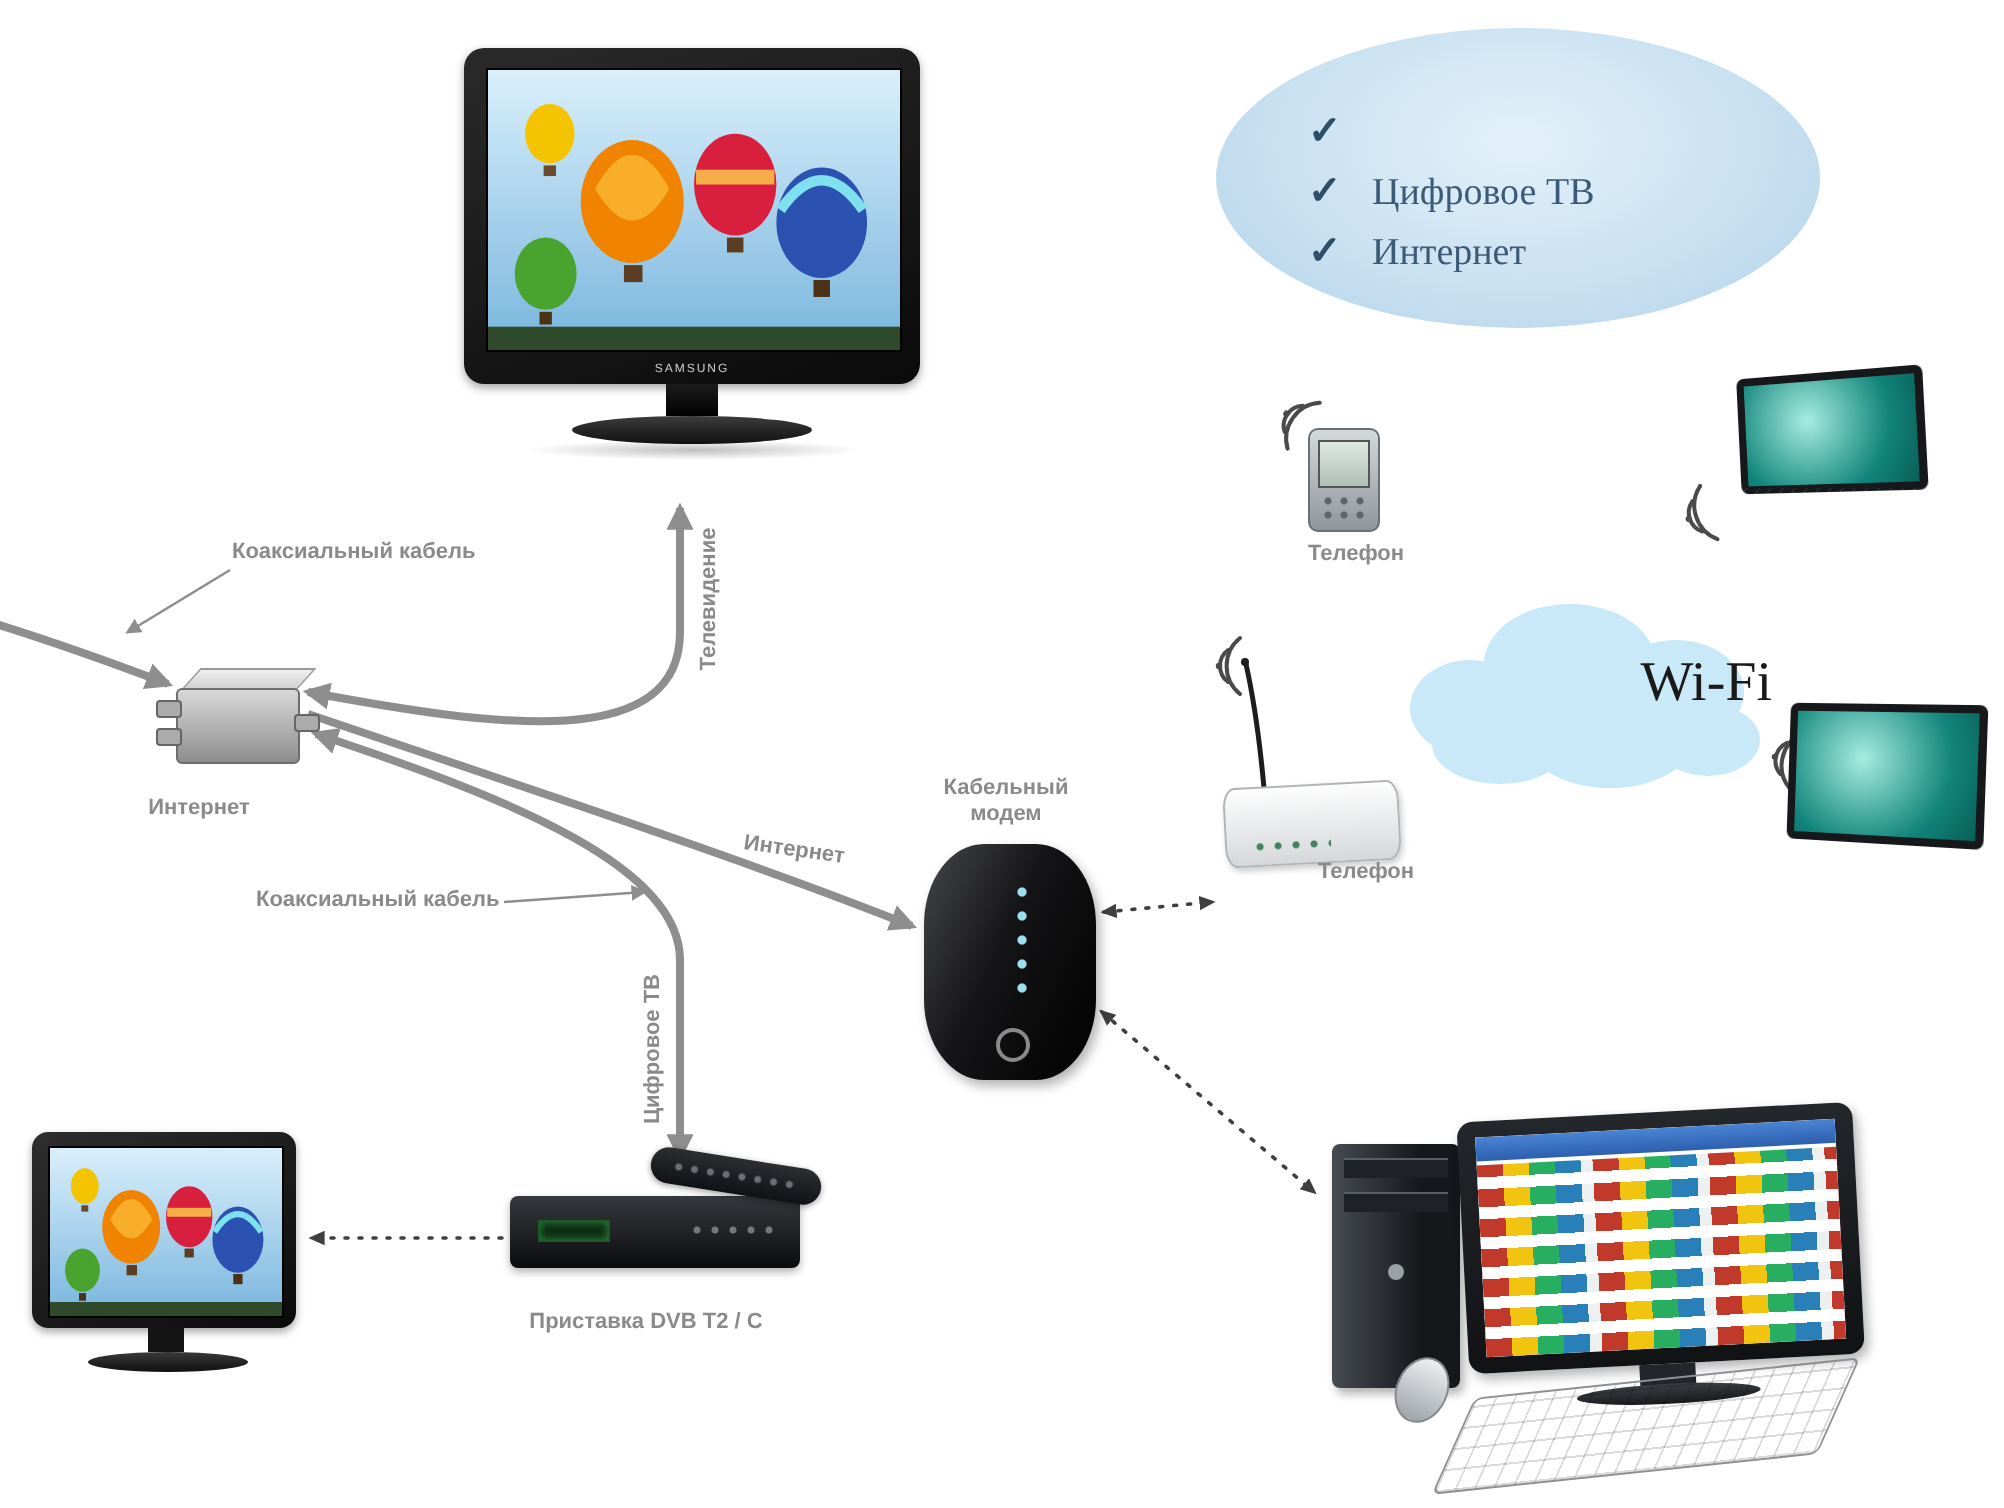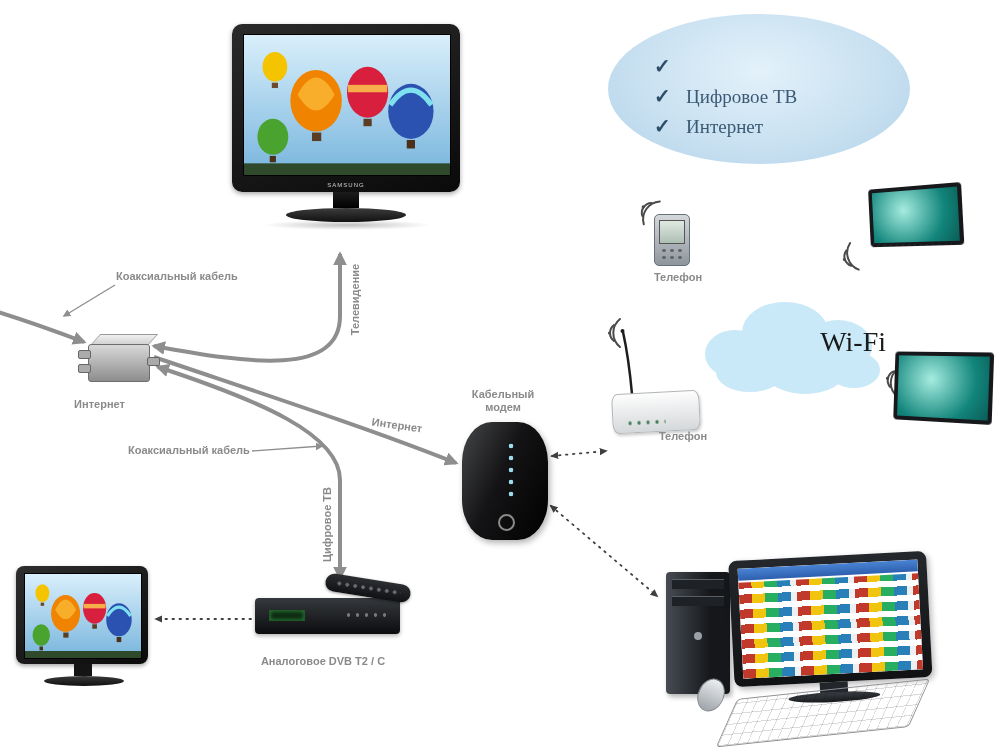--- a/index.html
+++ b/index.html
@@ -338,15 +338,15 @@
 
   <div class="lbl lbl-coax-top">Коаксиальный кабель</div>
   <div class="lbl lbl-coax-bottom">Коаксиальный кабель</div>
   <div class="lbl lbl-splitter">Интернет</div>
   <div class="lbl lbl-television rot">Телевидение</div>
   <div class="lbl lbl-digital rot">Цифровое ТВ</div>
   <div class="lbl lbl-internet">Интернет</div>
   <div class="lbl lbl-modem">Кабельный модем</div>
   <div class="lbl lbl-router">Телефон</div>
   <div class="lbl lbl-phone">Телефон</div>
-  <div class="lbl lbl-stb">Аналоговое DVB T2 / C</div>
+  <div class="lbl lbl-stb">Приставка DVB T2 / C</div>
 
 </div>
 
 </body></html>

